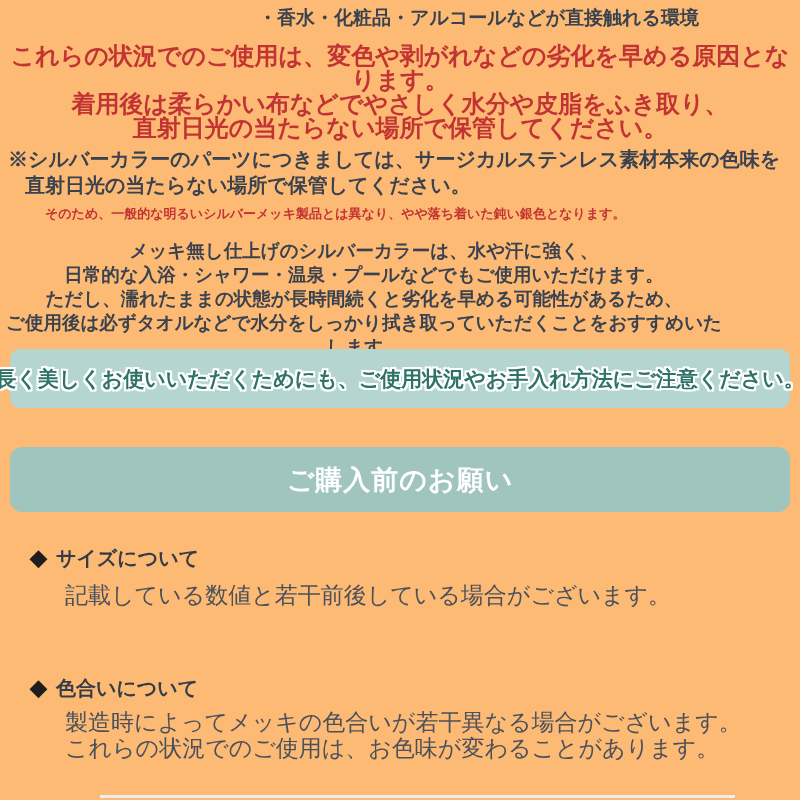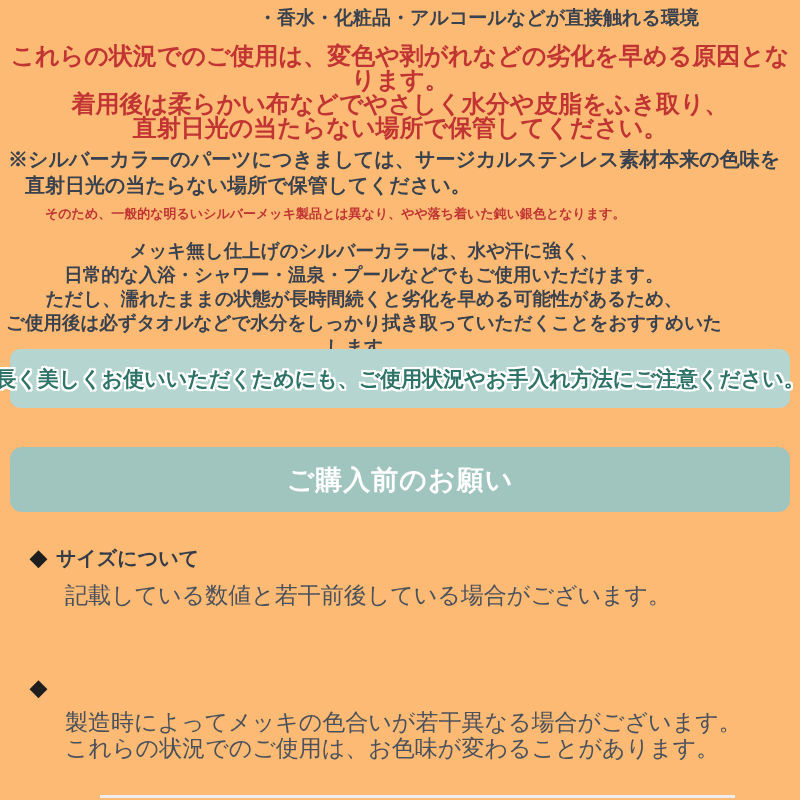--- a/index.html
+++ b/index.html
@@ -191,20 +191,21 @@
   <div class="sec-title title-size">
     <span class="diamond">◆</span>
     <span>サイズについて</span>
   </div>
   <div class="sec-body body-size">
     <div>記載している数値と若干前後している場合がございます。</div>
   </div>
 
   <div class="sec-title title-color">
     <span class="diamond">◆</span>
+    <span>色合いについて</span>
   </div>
   <div class="sec-body body-color">
     <div>製造時によってメッキの色合いが若干異なる場合がございます。</div>
     <div>これらの状況でのご使用は、お色味が変わることがあります。</div>
   </div>
 
   <div class="bottom-fragment"></div>
 
 </div>
 

